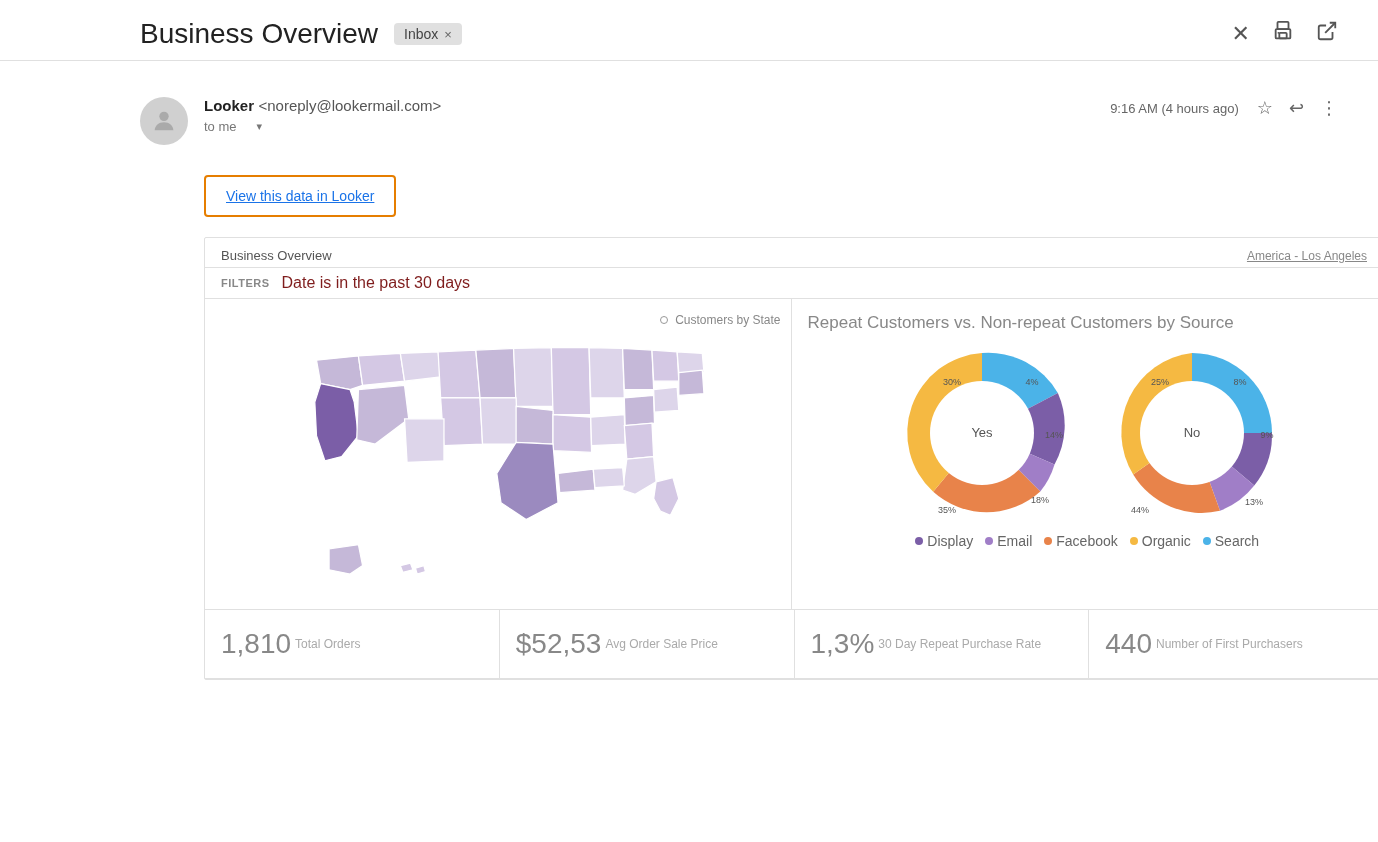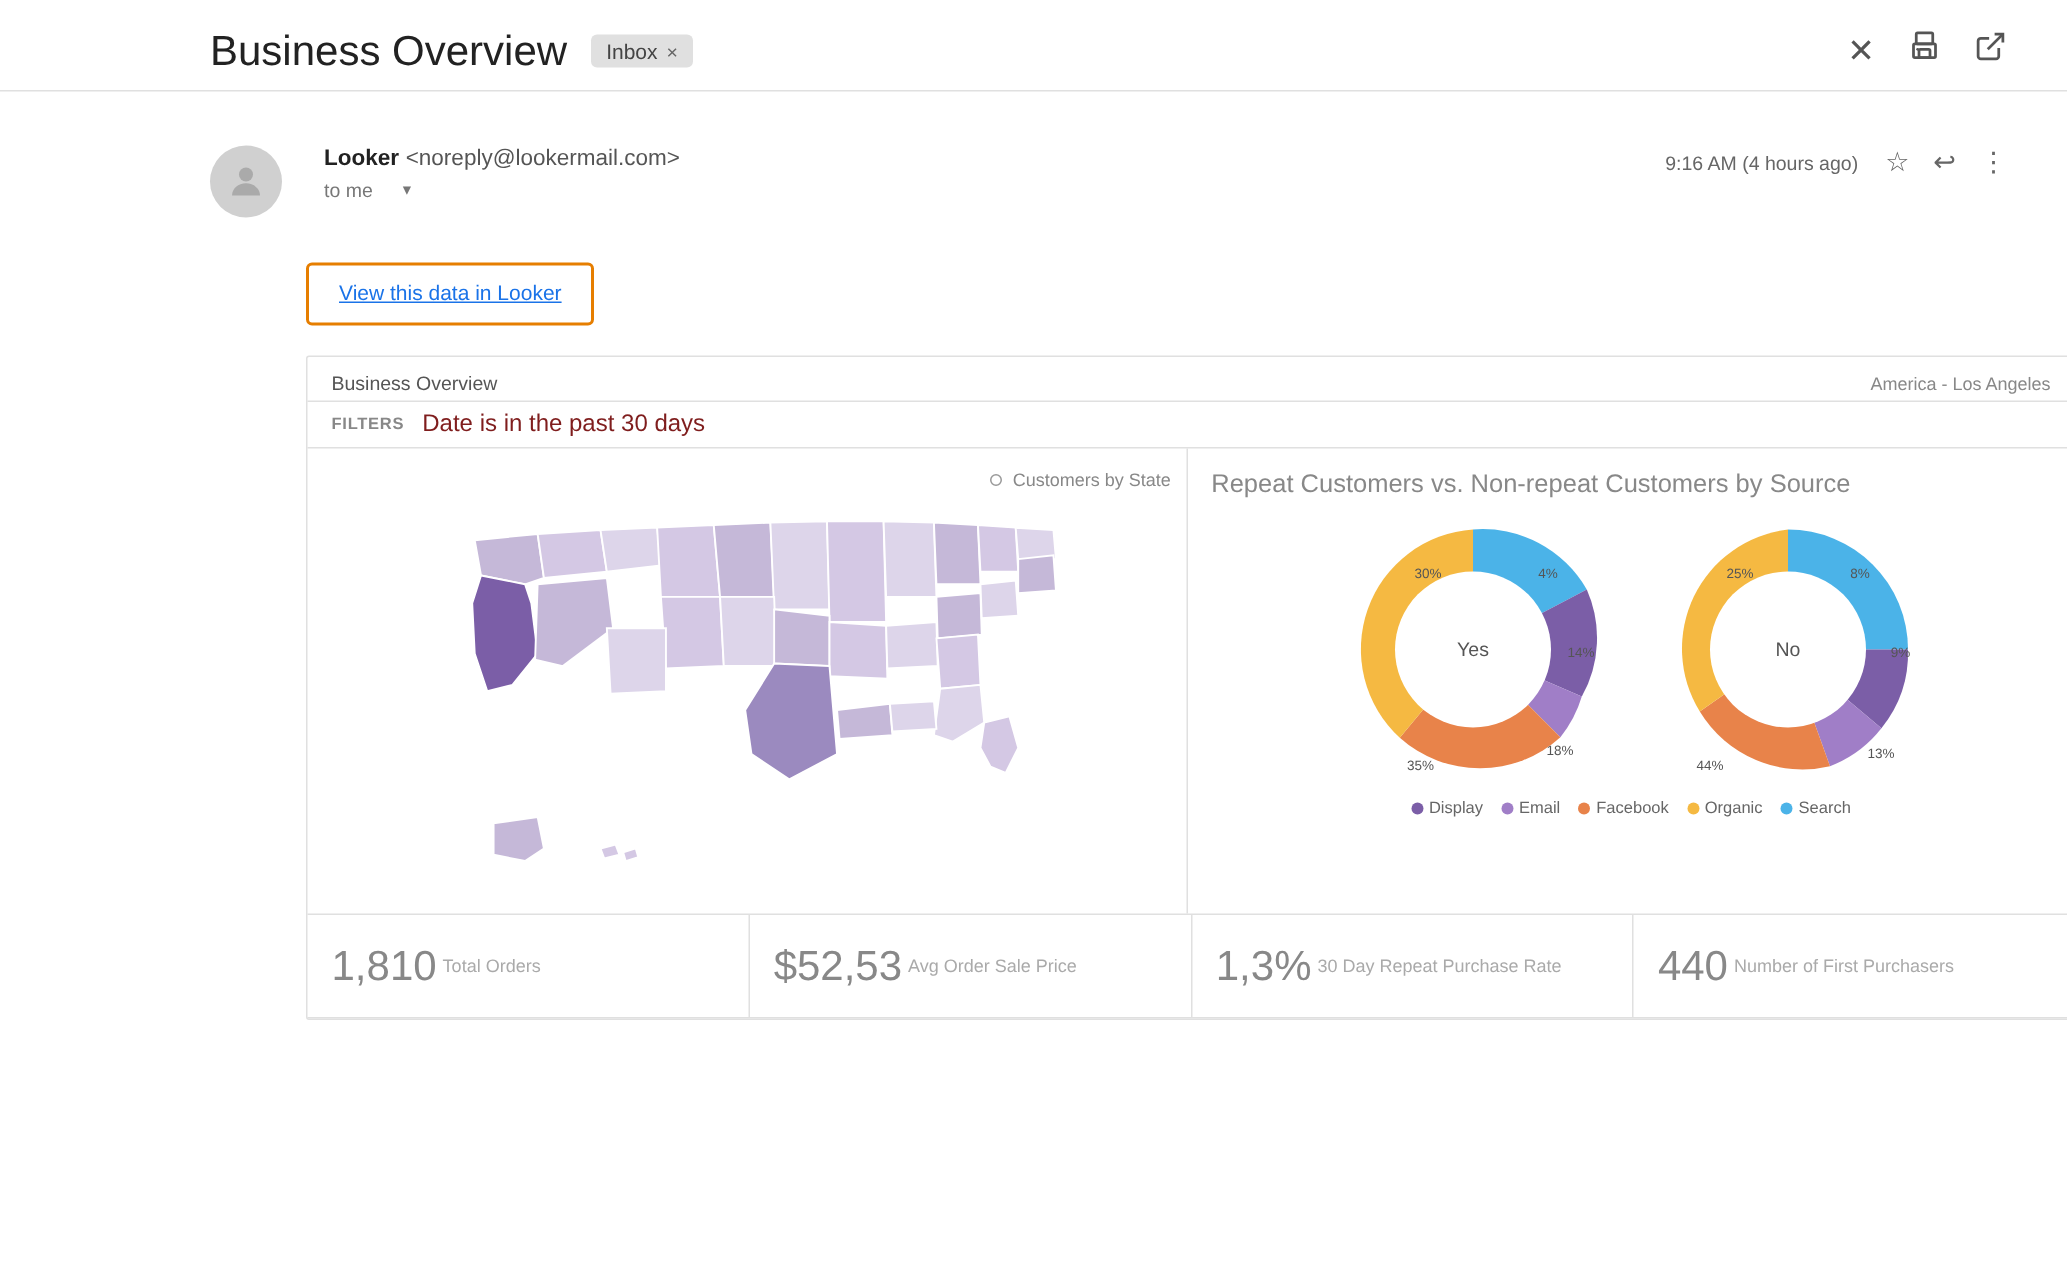--- a/index.html
+++ b/index.html
@@ -80,21 +80,20 @@
       justify-content: center;
     }
     .avatar svg {
       width: 28px;
       height: 28px;
     }
     .sender-details {
       display: flex;
       flex-direction: column;
       gap: 4px;
-      margin-left: 12px;
     }
     .sender-name {
       font-weight: 700;
       font-size: 15px;
       color: #222;
     }
     .sender-email {
       font-weight: 400;
       font-size: 15px;
       color: #555;
@@ -163,20 +162,21 @@
       padding: 10px 16px 4px 16px;
       border-bottom: 1px solid #e0e0e0;
     }
     .dash-title {
       font-size: 13px;
       color: #555;
     }
     .dash-timezone {
       font-size: 12px;
       color: #888;
+      text-decoration: underline;
     }
 
     .dash-filters {
       display: flex;
       align-items: center;
       gap: 12px;
       padding: 6px 16px;
       border-bottom: 1px solid #e0e0e0;
     }
     .filters-label {
@@ -249,21 +249,21 @@
       display: flex;
       gap: 12px;
       flex-wrap: wrap;
       justify-content: center;
       margin-top: 10px;
     }
     .legend-item {
       display: flex;
       align-items: center;
       gap: 4px;
-      font-size: 11px;
+      font-size: 14px;
       color: #666;
     }
     .legend-dot {
       width: 8px;
       height: 8px;
       border-radius: 50%;
       display: inline-block;
     }
 
     .metrics-row {

